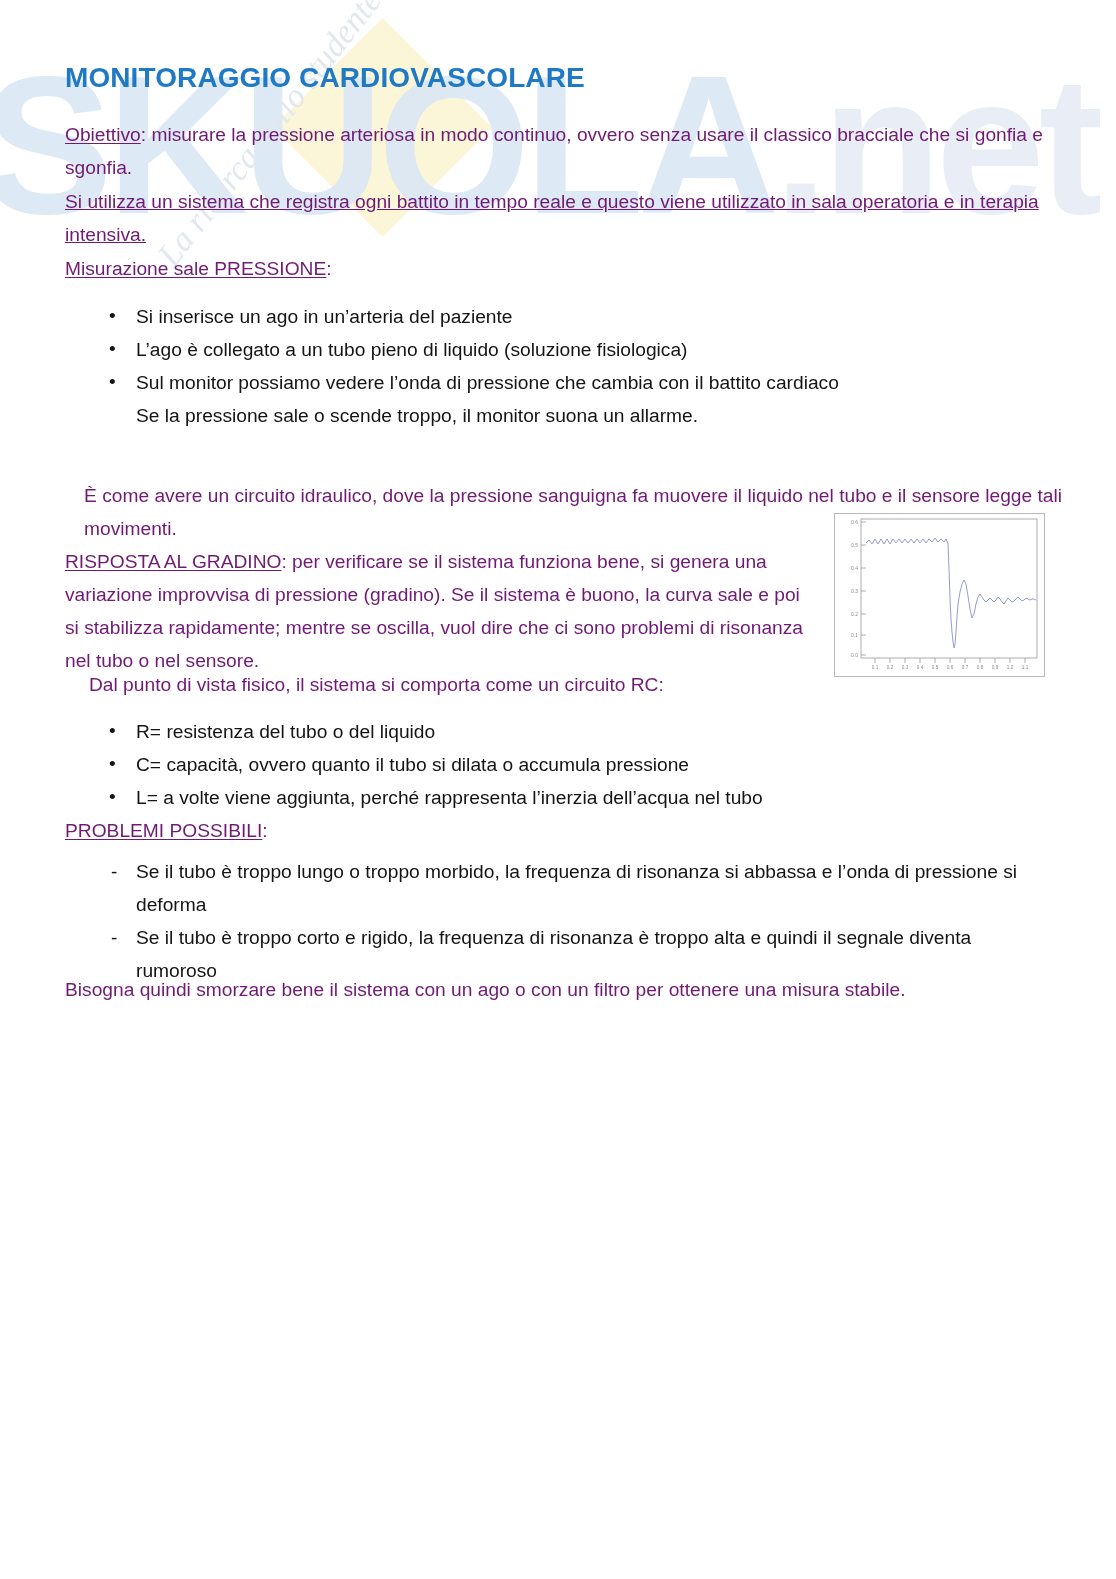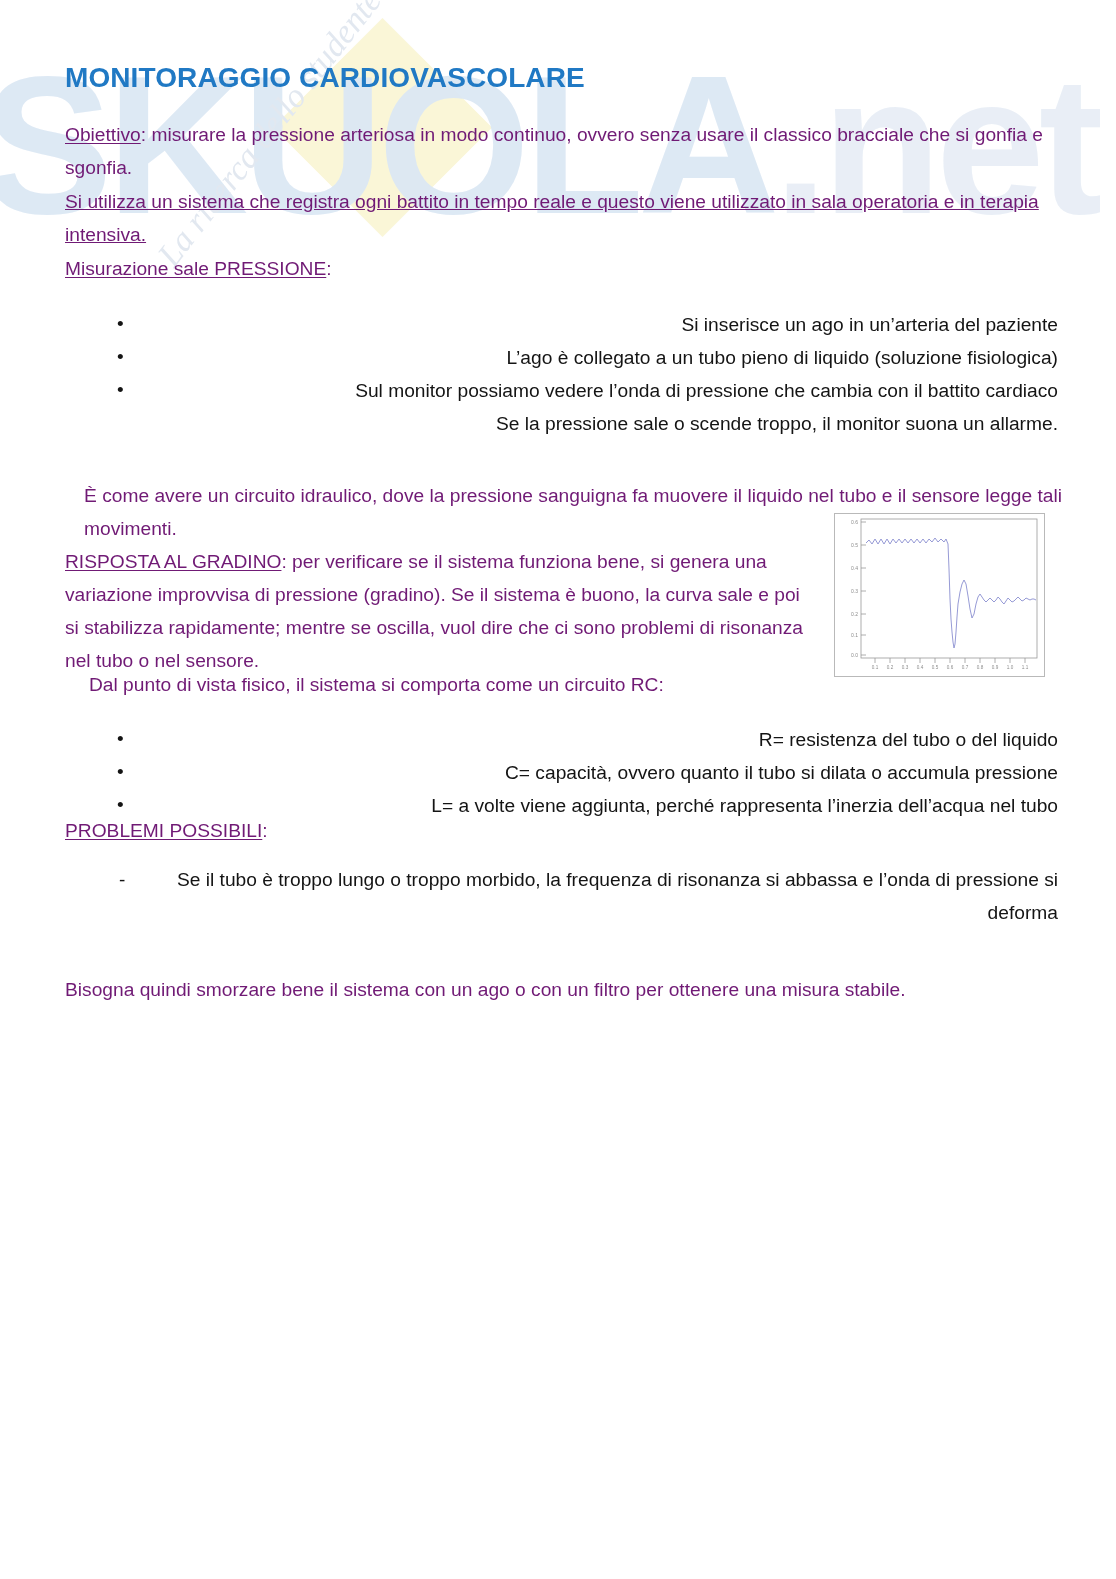--- a/index.html
+++ b/index.html
@@ -94,27 +94,26 @@
     left: 65px;
     width: 985px;
     text-align: left;
   }
   .para.narrow { width: 745px; }
 
   .u { text-decoration: underline; text-underline-offset: 2px; }
 
   ul.bul, ul.dash {
     position: absolute;
-    margin: 8px;
+    margin: 0;
     padding: 0;
     list-style: none;
     font-size: 19.2px;
     line-height: 33px;
     color: #141414;
-    text-align: right;
   }
   ul.bul li, ul.dash li {
     position: relative;
     padding-left: 31px;
     margin: 0;
   }
   ul.bul li::before {
     content: "\2022";
     position: absolute;
     left: 4px;
@@ -181,20 +180,21 @@
     <ul class="bul" style="left:105px; top:715px; width:945px;">
       <li><span>R= resistenza del tubo o del liquido</span></li>
       <li><span>C= capacità, ovvero quanto il tubo si dilata o accumula pressione</span></li>
       <li><span>L= a volte viene aggiunta, perché rappresenta l’inerzia dell’acqua nel tubo</span></li>
     </ul>
 
     <div class="para" style="top:814px;"><span class="u">PROBLEMI POSSIBILI</span><span>:</span></div>
 
     <ul class="dash" style="left:105px; top:855px; width:945px;">
       <li><span>Se il tubo è troppo lungo o troppo morbido, la frequenza di risonanza si abbassa e l’onda di pressione si deforma</span></li>
+      <li><span>Se il tubo è troppo corto e rigido, la frequenza di risonanza è troppo alta e quindi il segnale diventa rumoroso</span></li>
     </ul>
 
     <div class="para" style="top:973px;">Bisogna quindi smorzare bene il sistema con un ago o con un filtro per ottenere una misura stabile.</div>
 
   </div>
 
   <div class="chart-box">
     <svg width="209" height="162" viewBox="0 0 209 162">
 
       <rect x="26" y="5" width="176" height="139" fill="#ffffff" stroke="#9a9a9a" stroke-width="0.8"></rect>

